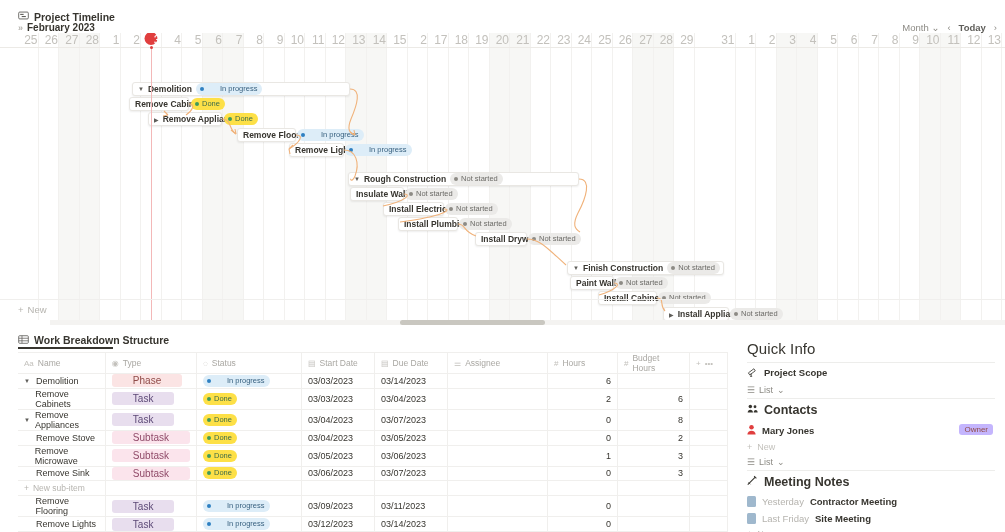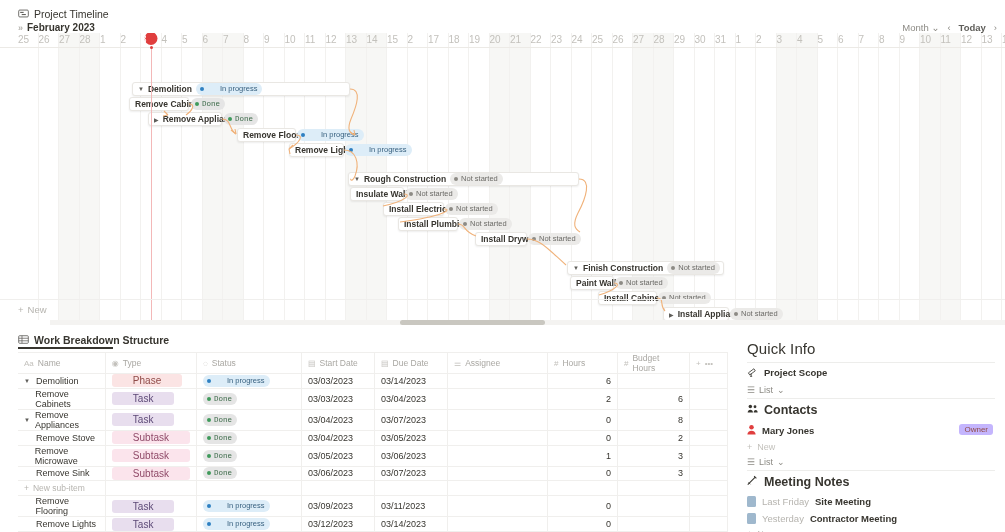--- a/index.html
+++ b/index.html
@@ -9,23 +9,23 @@
     background:#ffffff;
     color:#37352f;
     font-size:11px;
     -webkit-font-smoothing: antialiased;
   }
   .app { position:relative; width:1005px; height:532px; }
 
   
   .tl-block { position:absolute; left:0; top:0; width:1005px; height:330px; }
   .block-title {
-    display:flex; align-items:center; gap:5px;
+    display:flex; align-items:flex-end; gap:5px;
     height:18px; padding:0 0 0 18px; margin-top:5px;
-    font-size:10.5px; font-weight:400; color:#37352f;
+    font-size:10.5px; font-weight:700; color:#37352f;
   }
   .tl-title-wrap { position:relative; }
 
   .tl-toolbar {
     position:absolute; left:0; top:22px; width:1005px; height:14px;
   }
   .tl-month {
     position:absolute; left:18px; top:0; font-size:10px; font-weight:600; color:#37352f;
     display:flex; align-items:center; gap:4px;
   }
@@ -39,21 +39,21 @@
 
   .tl-grid { position:absolute; left:0; top:33px; width:1005px; height:287px; overflow:hidden; }
   .daycols { position:absolute; left:0; top:0; width:1005px; height:287px; }
   .daycol {
     position:absolute; top:0; height:287px; width:20.5px;
     border-right:1px solid #f2f1ef;
   }
   .daycol.weekend { background:#f7f7f5; }
   .daycol .dnum {
     position:absolute; top:0; left:0; width:100%; height:14px; line-height:14px;
-    text-align:left; font-size:10px; color:#c3c1bc;
+    text-align:right; font-size:12px; color:#c3c1bc;
   }
   .daycol.today .dnum { color:#ffffff; }
   .today-pill {
     position:absolute; top:-1px; left:50%; transform:translateX(-50%);
     width:13px; height:13px; border-radius:50%; background:#e03e3e;
   }
   .today-line {
     position:absolute; top:14px; width:1.2px; height:273px; background:#f3b8b8;
   }
   .today-dot {
@@ -73,21 +73,21 @@
   .bar .bname { font-weight:600; font-size:8.5px; }
   .bar.sub .bname { font-weight:600; }
   .chip {
     display:inline-flex; align-items:center; gap:3px;
     border-radius:8px; padding:1px 5px 1px 4px; font-size:7.5px; line-height:10px;
     white-space:nowrap;
   }
   .chip .dot { width:4px; height:4px; border-radius:50%; display:inline-block; }
   .chip.inprog { background:#ddedf8; color:#37607f;gap:16px; }
   .chip.inprog .dot { background:#2f80c2; }
-  .chip.done { background:#e5e5e5; color:#3d6b4a;font-family:Liberation Mono, monospace; }
+  .chip.done { background:#fde047; color:#3d6b4a; }
   .chip.done .dot { background:#3f9a5b; }
   .chip.notstarted { background:#ebeae8; color:#6b6a66; }
   .chip.notstarted .dot { background:#8d8b85; }
   .outchip { position:absolute; height:12px; display:flex; align-items:center; }
 
   .link { position:absolute; pointer-events:none; }
   .link svg { display:block; overflow:visible; }
 
   .tl-newrow {
     position:absolute; left:0; top:300px; width:1005px; height:18px;
@@ -290,23 +290,20 @@
             <div class="dnum">26</div>
           </div>
           <div class="daycol weekend" style="left: 633px;">
             <div class="dnum">27</div>
           </div>
           <div class="daycol weekend" style="left: 653.5px;">
             <div class="dnum">28</div>
           </div>
           <div class="daycol" style="left: 674px;">
             <div class="dnum">29</div>
-          </div>
-          <div class="daycol" style="left: 694.5px;">
-            <div class="dnum">30</div>
           </div>
           <div class="daycol" style="left: 715px;">
             <div class="dnum">31</div>
           </div>
           <div class="daycol" style="left: 735.5px;">
             <div class="dnum">1</div>
           </div>
           <div class="daycol" style="left: 756px;">
             <div class="dnum">2</div>
           </div>
@@ -827,26 +824,26 @@
         <svg width="12" height="11" viewBox="0 0 16 14">
             <path d="M1 12.5L11 2.5" stroke="#37352f" stroke-width="1.4"></path>
             <path d="M9.5 1.2l3 3" stroke="#37352f" stroke-width="1.4"></path>
             <path d="M2 9.5l2.5 2.5" stroke="#37352f" stroke-width="1.1"></path>
           </svg>
       </span>
       <span>Meeting Notes</span>
     </h3>
     <div class="side-row">
       <span class="sq"></span>
+      <span class="ghost">Yesterday</span>
+      <span class="lbl">Contractor Meeting</span>
+    </div>
+    <div class="side-row">
+      <span class="sq"></span>
       <span class="ghost">Last Friday</span>
       <span class="lbl">Site Meeting</span>
-    </div>
-    <div class="side-row">
-      <span class="sq"></span>
-      <span class="ghost">Yesterday</span>
-      <span class="lbl">Contractor Meeting</span>
     </div>
     <div class="newrow">
       <span>+</span>
       <span>New</span>
     </div>
   </aside>
 </div>
 
 </body></html>

